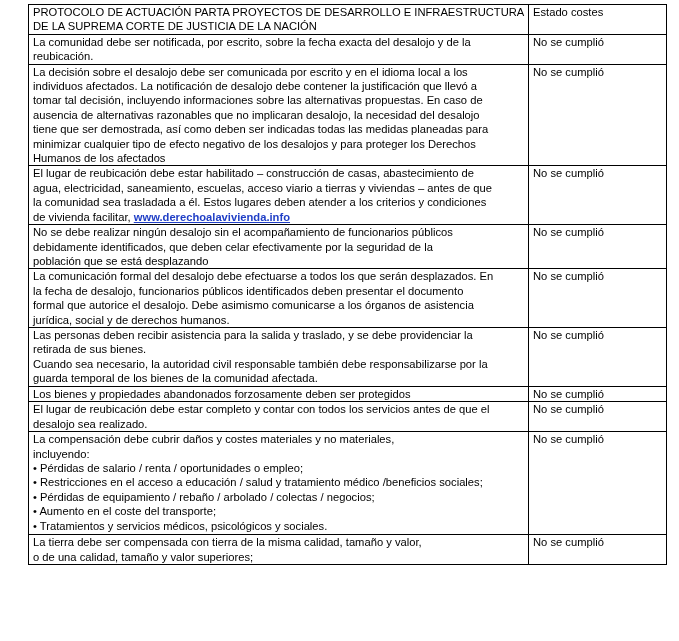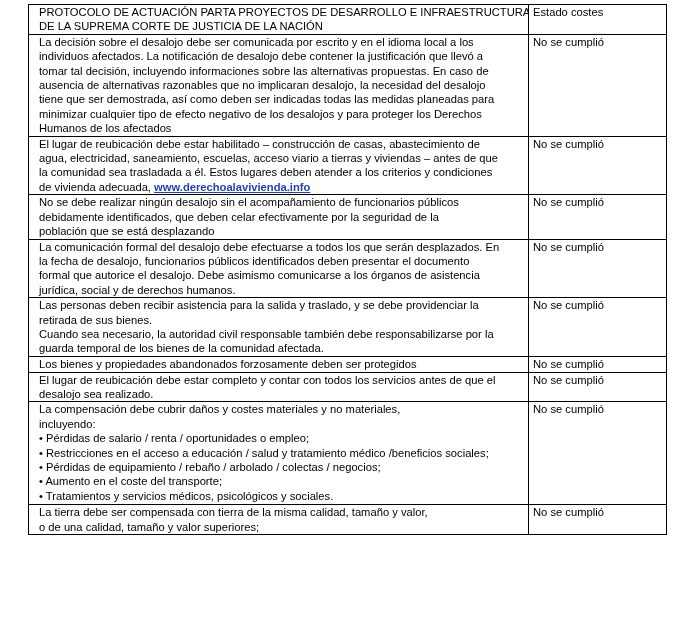--- a/index.html
+++ b/index.html
@@ -26,21 +26,21 @@
       line-height: 14.4px;
     }
     table.protocol td {
       border: 1px solid #000000;
       vertical-align: top;
       padding: 0 3px 0 4px;
       overflow: hidden;
     }
     col.c1 { width: 500px; }
     col.c2 { width: 138px; }
-    .line { display: block; white-space: nowrap; margin-left: 6px; }
+    .line { display: block; white-space: nowrap; }
     a.link {
       color: #1f3ec6;
       text-decoration: underline;
       font-weight: bold;
     }
     td.status { padding-left: 6px; }
   </style>
 </head>
 <body>
 
@@ -51,41 +51,48 @@
     </colgroup>
   <tbody>
     <tr style="height:29px">
       <td>
         <span class="line">PROTOCOLO DE ACTUACIÓN PARTA PROYECTOS DE DESARROLLO E  INFRAESTRUCTURA</span>
         <span class="line">DE LA SUPREMA CORTE DE JUSTICIA DE LA NACIÓN</span>
       </td>
       <td class="status">Estado costes</td>
     </tr>
 
+    <tr style="height:29px">
+      <td>
+        <span class="line">La comunidad debe ser notificada, por escrito, sobre la fecha exacta del desalojo y de la</span>
+        <span class="line">reubicación.</span>
+      </td>
+      <td class="status">No se cumplió</td>
+    </tr>
 
 
     <tr style="height:101px">
       <td>
         <span class="line">La decisión sobre el desalojo debe ser comunicada por escrito y en el idioma local  a los</span>
         <span class="line">individuos afectados. La notificación de desalojo debe contener la justificación que llevó a</span>
         <span class="line">tomar tal decisión, incluyendo informaciones sobre las alternativas propuestas. En caso de</span>
         <span class="line">ausencia de alternativas razonables que no implicaran desalojo, la necesidad del desalojo</span>
         <span class="line">tiene que ser demostrada, así como deben ser indicadas todas las medidas planeadas para</span>
         <span class="line">minimizar cualquier tipo de efecto negativo de los desalojos y para proteger los Derechos</span>
         <span class="line">Humanos de los afectados</span>
       </td>
       <td class="status">No se cumplió</td>
     </tr>
 
     <tr style="height:57px">
       <td>
         <span class="line">El lugar de reubicación debe estar habilitado – construcción de casas, abastecimiento de</span>
         <span class="line">agua, electricidad, saneamiento, escuelas, acceso viario a tierras y viviendas – antes de que</span>
         <span class="line">la comunidad sea trasladada a él. Estos lugares deben atender a los criterios y condiciones</span>
-        <span class="line"><span>de vivienda adecuada, </span><a class="link" href="#">www.derechoalavivienda.info</a></span>
+        <span class="line"><span>de vivienda facilitar, </span><a class="link" href="#">www.derechoalavivienda.info</a></span>
       </td>
       <td class="status">No se cumplió</td>
     </tr>
 
     <tr style="height:44px">
       <td>
         <span class="line">No se debe realizar ningún desalojo sin el acompañamiento de funcionarios públicos</span>
         <span class="line">debidamente identificados, que deben celar efectivamente por la seguridad de la</span>
         <span class="line">población que se está desplazando</span>
       </td>

